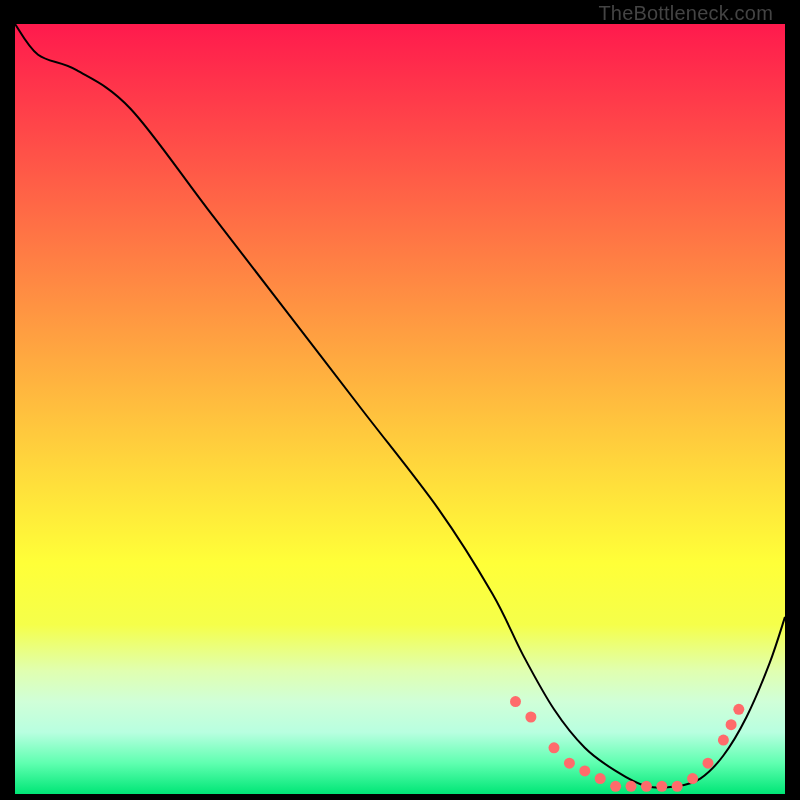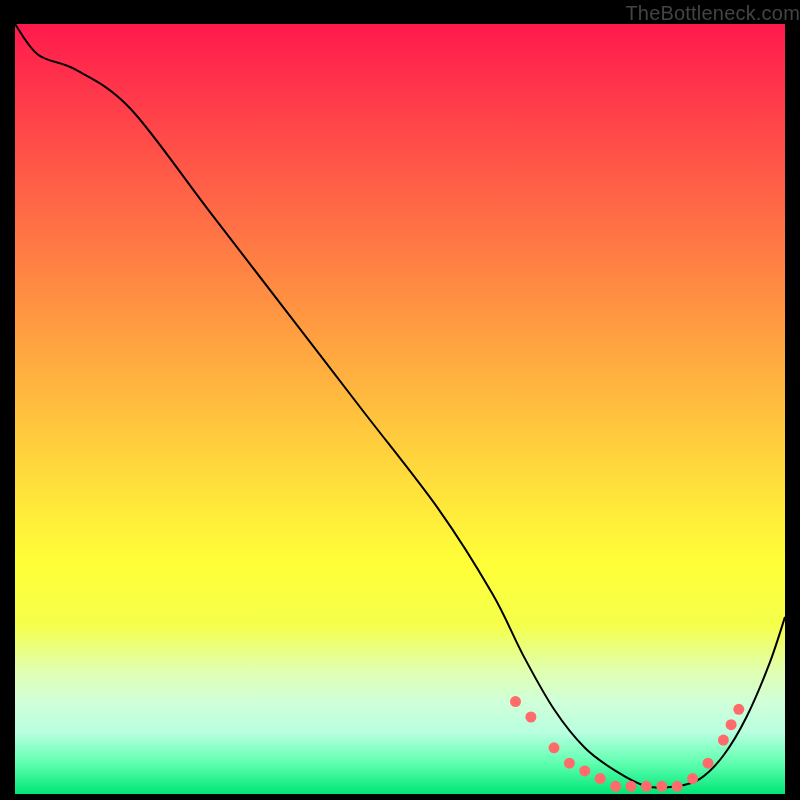--- a/index.html
+++ b/index.html
@@ -36,21 +36,21 @@
       #e0ffb0 84%,
       #d0ffd8 88%,
       #b8ffe0 92%,
       #5fffb0 96%,
       #00e676 100%
     );
   }
   .watermark {
     position: absolute;
     top: 2px;
-    right: 0;
+    right: 27px;
     color: #444;
     font-family: Arial, sans-serif;
     font-size: 20px;
     font-weight: 500;
     letter-spacing: 0.2px;
   }
   svg.curve {
     position: absolute;
     left: 0;
     top: 0;

